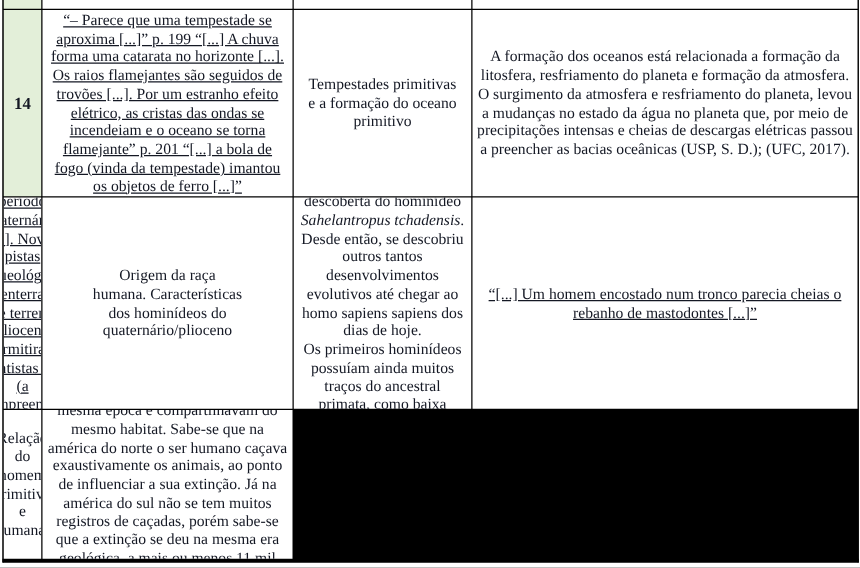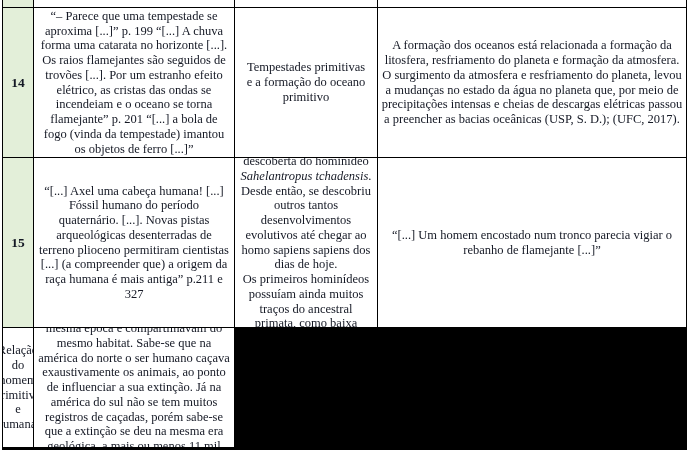--- a/index.html
+++ b/index.html
@@ -38,21 +38,21 @@
     text-align: center;
     font-size: 12.5px;
     line-height: 1.18;
     overflow: hidden;
   }
   .num {
     background: #e3efd9;
     font-weight: bold;
     font-size: 13.5px;
   }
-  .quote { padding: 1px 5px; }
+  .quote { padding: 1px 5px; text-decoration: underline; }
   .topic { padding: 1px 4px; }
   .topic .topic-text { max-width: 122px; }
   .expl  { padding: 1px 3px; }
   .species { font-style: italic; text-align: right; }
 </style>
 </head>
 <body>
 
 <div class="page">
   <div class="table">
@@ -62,26 +62,28 @@
     <div class="cell"></div>
     <div class="cell"></div>
 
     <div class="cell num">14</div>
     <div class="cell quote">“– Parece que uma tempestade se aproxima [...]” p. 199 “[...] A chuva forma uma catarata no horizonte [...]. Os raios flamejantes são seguidos de trovões [...]. Por um estranho efeito elétrico, as cristas das ondas se incendeiam e o oceano se torna flamejante” p. 201 “[...] a bola de fogo (vinda da tempestade) imantou os objetos de ferro [...]”</div>
     <div class="cell topic">
       <span class="topic-text">Tempestades primitivas e a formação do oceano primitivo</span>
     </div>
     <div class="cell expl">A formação dos oceanos está relacionada a formação da litosfera, resfriamento do planeta e formação da atmosfera. O surgimento da atmosfera e resfriamento do planeta, levou a mudanças no estado da água no planeta que, por meio de precipitações intensas e cheias de descargas elétricas passou a preencher as bacias oceânicas (USP, S. D.); (UFC, 2017).</div>
 
-    <div class="cell num">15</div>
     <div class="cell quote">“[...] Axel uma cabeça humana! [...] Fóssil humano do período quaternário. [...]. Novas pistas arqueológicas desenterradas de terreno plioceno permitiram cientistas [...] (a compreender que) a origem da raça humana é mais antiga” p.211 e 327</div>
+    <div class="cell topic">
+      <span class="topic-text">Origem da raça humana. Características dos hominídeos do quaternário/plioceno</span>
+    </div>
     <div class="cell expl">
       <span><span>As evidências mais antigas encontradas até hoje sobre a evolução do ser humano datam do fim do cenozoico, por volta de 7 milhões de anos, com a descoberta do hominídeo </span><span class="species">Sahelantropus tchadensis</span><span>. Desde então, se descobriu outros tantos desenvolvimentos evolutivos até chegar ao homo sapiens sapiens dos dias de hoje.</span><br><span>Os primeiros hominídeos possuíam ainda muitos traços do ancestral primata, como baixa estatura, membros superiores longos e desenvolvimento em processo de coluna vertebral ereta. (UNESP, [s.d])</span></span>
     </div>
 
-    <div class="cell quote">“[...] Um homem encostado num tronco parecia vigiar o rebanho de flamejante [...]”</div>
+    <div class="cell quote">“[...] Um homem encostado num tronco parecia cheias o rebanho de mastodontes [...]”</div>
     <div class="cell topic">
       <span class="topic-text">Relação do homem primitivo e humana.</span>
     </div>
     <div class="cell expl">Homens e a megafauna coexistiram na mesma época e compartilhavam do mesmo habitat. Sabe-se que na américa do norte o ser humano caçava exaustivamente os animais, ao ponto de influenciar a sua extinção. Já na américa do sul não se tem muitos registros de caçadas, porém sabe-se que a extinção se deu na mesma era geológica, a mais ou menos 11 mil anos atrás. (FAPESP, 2013).</div>
 
   </div>
 </div>
 
 </body></html>

